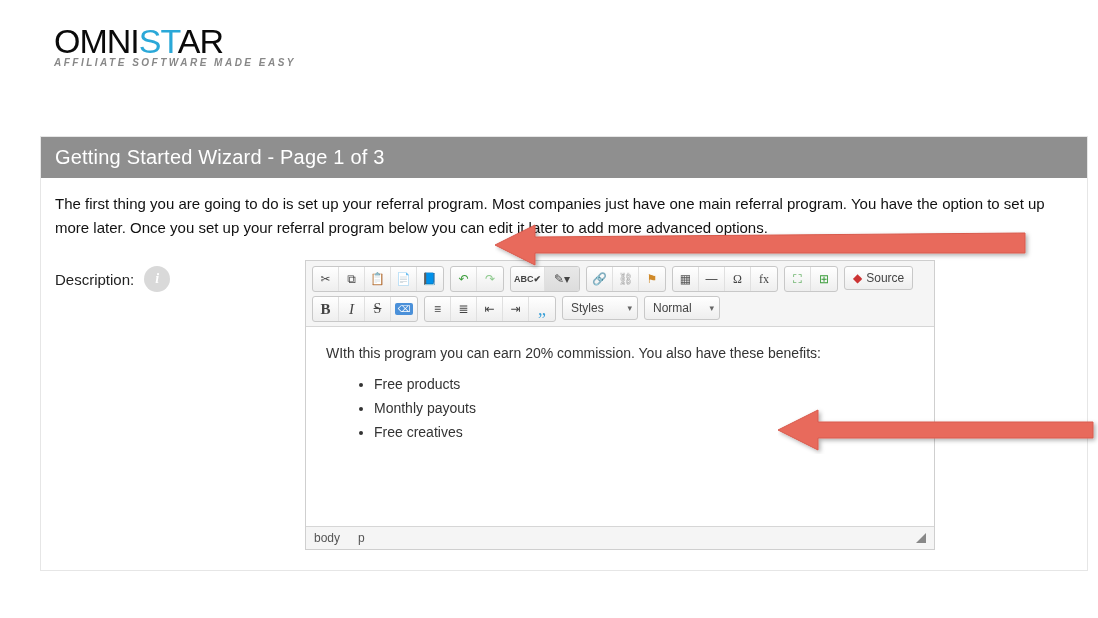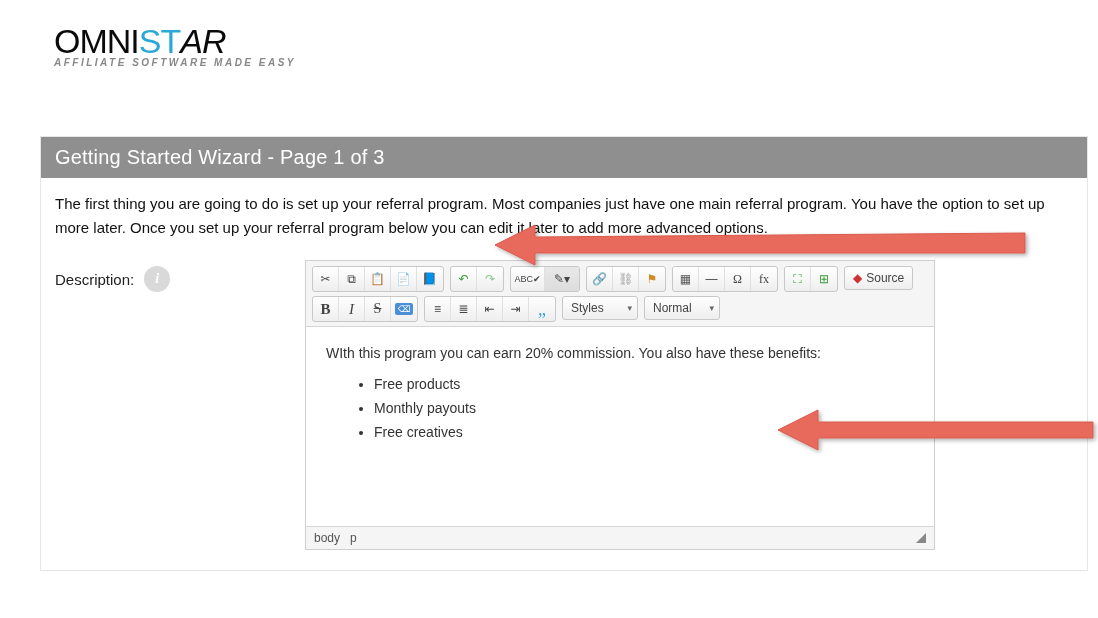--- a/index.html
+++ b/index.html
@@ -21,21 +21,21 @@
     left: 54px;
     font-family: "Helvetica Neue", Arial, sans-serif;
   }
   .logo .main {
     font-size: 34px;
     font-weight: 300;
     letter-spacing: -1px;
     color: #0a0a0a;
   }
   .logo .main .st { color: #2aa8d8; font-weight: 300; }
-  .logo .main .ar { color: #0a0a0a; font-style: italic; }
+  .logo .main .ar { color: #0a0a0a; }
   .logo .tag {
     font-size: 10px;
     letter-spacing: 2.5px;
     color: #888;
     margin-top: -4px;
     font-weight: 600;
     font-style: italic;
   }
   .wizard-box {
     position: absolute;
@@ -194,21 +194,21 @@
   }
   .editor-path {
     background: #f5f5f5;
     font-size: 12px;
     color: #555;
     padding: 4px 8px;
     display: flex;
     justify-content: space-between;
     align-items: center;
   }
-  .editor-path-tags { display: flex; gap: 10px; }
+  .editor-path-tags { display: flex; gap: 18px; }
   .resize-handle {
     width: 0; height: 0;
     border-left: 10px solid transparent;
     border-bottom: 10px solid #888;
     cursor: nwse-resize;
   }
   
   .arrow {
     position: absolute;
     pointer-events: none;
@@ -266,21 +266,21 @@
                 </span>
                 <span class="tb-group">
                   <button class="tb-btn">
                       <span style="color:#3a9c3a;">↶</span>
                     </button>
                   <button class="tb-btn">
                       <span style="color:#8cc98c;">↷</span>
                     </button>
                 </span>
                 <span class="tb-group">
-                  <button class="tb-btn" style="width:34px;">
+                  <button class="tb-btn" style="width:34px;font-weight:bold;">
                       <span style="font-size:9px;">ABC✔</span>
                     </button>
                   <button class="tb-btn" style="width:34px;background:linear-gradient(#e8e8e8,#dcdcdc);">
                       <span>✎▾</span>
                     </button>
                 </span>
                 <span class="tb-group">
                   <button class="tb-btn">
                       <span style="color:#4a7cbf;">🔗</span>
                     </button>

